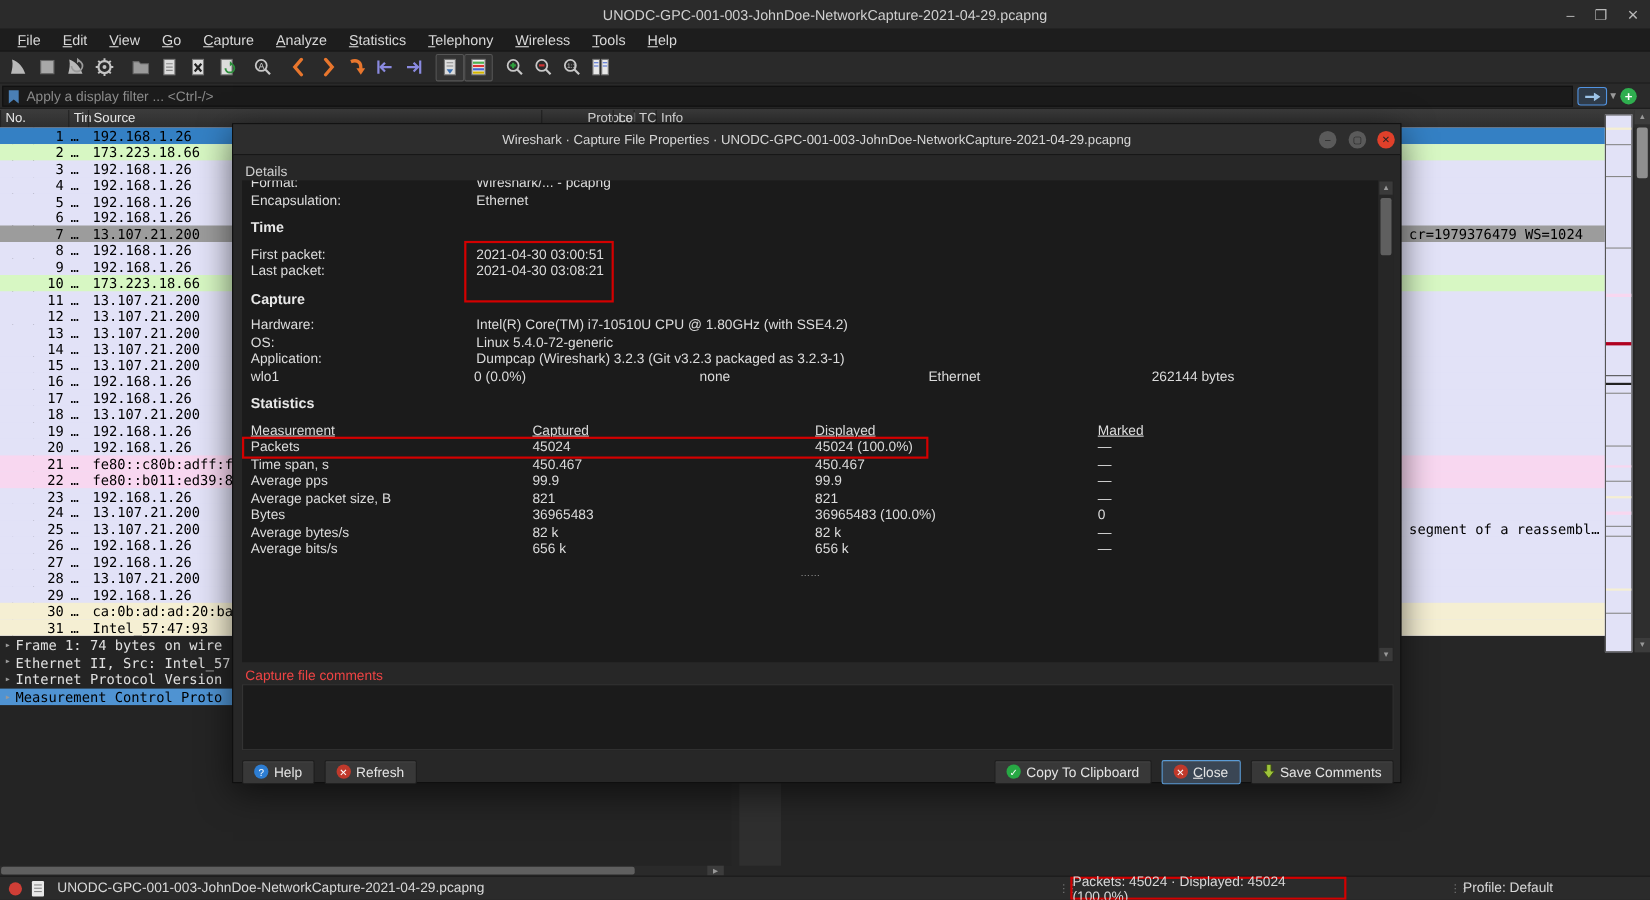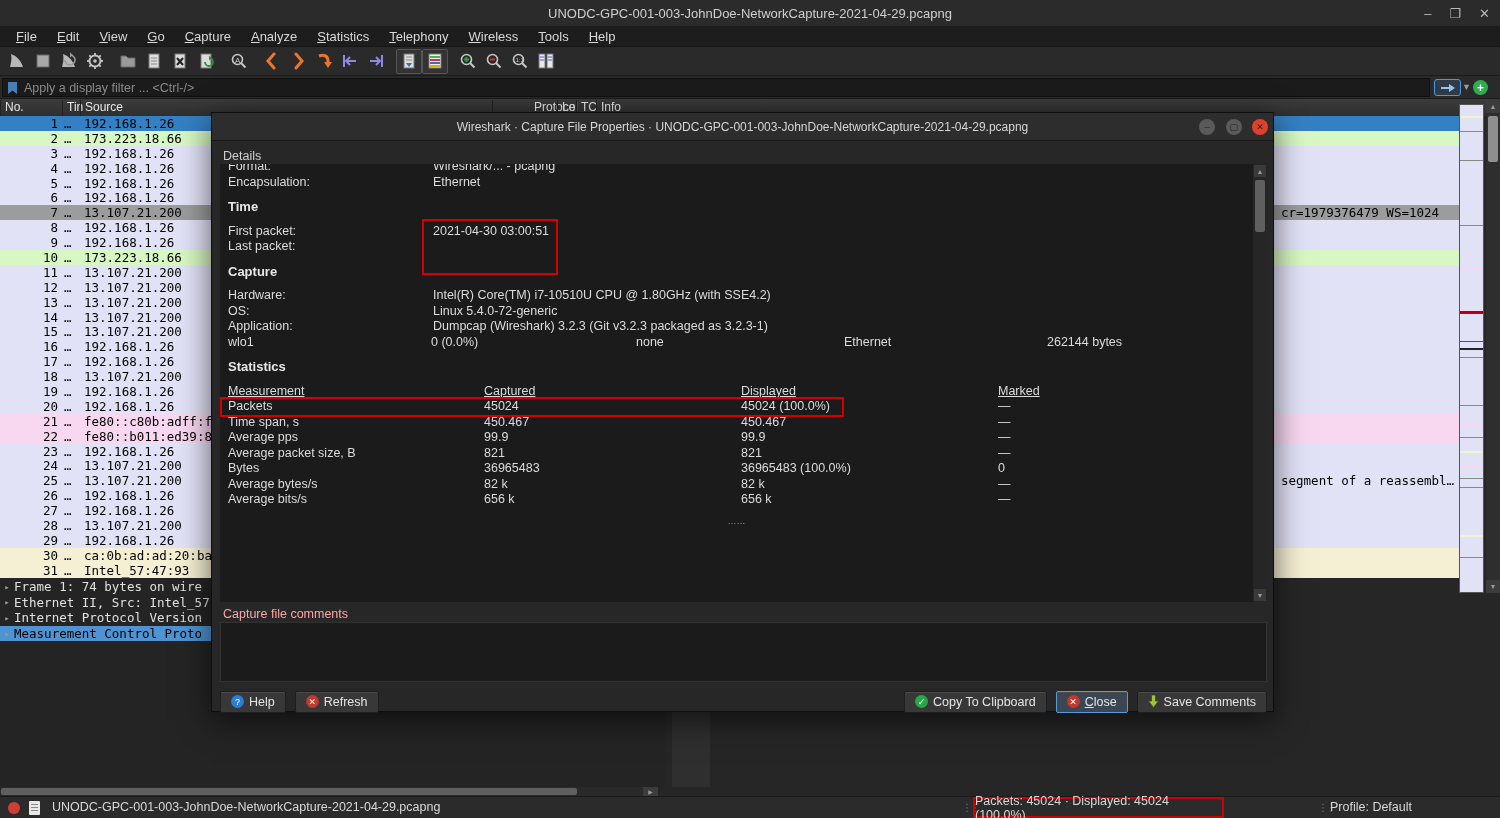--- a/index.html
+++ b/index.html
@@ -106,21 +106,21 @@
 
   .kv { display:grid; grid-template-columns:205px 1fr; padding-left:8px; }
   .sec-head { font-weight:bold; font-size:13px; color:#e8e8e8; padding-left:8px; margin-top:9px; margin-bottom:9px; }
   .grid-if { display:grid; grid-template-columns:203px 205px 208px 203px 1fr; padding-left:8px; }
   .grid-st { display:grid; grid-template-columns:256px 257px 257px 1fr; padding-left:8px; }
   .uhead { text-decoration:underline; }
   .relwrap { position:relative; }
   .redbox { position:absolute; border:2px solid #d40000; pointer-events:none; }
   .dots-ellipsis { text-align:center; color:#9a9a9a; font-size:9px; margin-top:6px; }
 
-  .dlg-comments-label { position:absolute; left:11px; top:494px; color:#fca5a5; }
+  .dlg-comments-label { position:absolute; left:11px; top:494px; color:#ef4444; }
   .dlg-comments { position:absolute; left:8px; top:509px; width:1047px; height:60px; background:#1b1b1b;
     border:1px solid #333; }
   .dlg-buttons { position:absolute; left:8px; top:577px; width:1047px; height:23px; display:flex; align-items:center; }
   .btn { height:22px; background:#383838; border:1px solid #1e1e1e; box-shadow:inset 0 1px 0 #4a4a4a;
     border-radius:2px; color:#e4e4e4; font-size:12.5px; display:flex; align-items:center; gap:5px;
     padding:0 10px; margin-right:9px; white-space:nowrap; }
   .btn.default { border:1px solid #5b9bd5; background:#3a4654; }
   .ico-circ { width:13px; height:13px; border-radius:50%; display:inline-flex; align-items:center;
     justify-content:center; font-size:9px; color:#fff; flex:none; }
   .ic-blue { background:#2d7dd2; } .ic-red { background:#c0392b; } .ic-green { background:#27a844; }
@@ -582,20 +582,21 @@
 
       <div class="sec-head">Time</div>
       <div class="relwrap">
         <div id="dlg-time-rows">
             <div class="kv">
               <span>First packet:</span>
               <span>2021-04-30 03:00:51</span>
             </div>
             <div class="kv">
               <span>Last packet:</span>
+              <span>2021-04-30 03:08:21</span>
             </div>
           </div>
         <div class="redbox" style="left:202px; top:-5px; width:136px; height:56px;"></div>
       </div>
 
       <div class="sec-head">Capture</div>
       <div id="dlg-capture-rows">
           <div class="kv">
             <span>Hardware:</span>
             <span>Intel(R) Core(TM) i7-10510U CPU @ 1.80GHz (with SSE4.2)</span>

